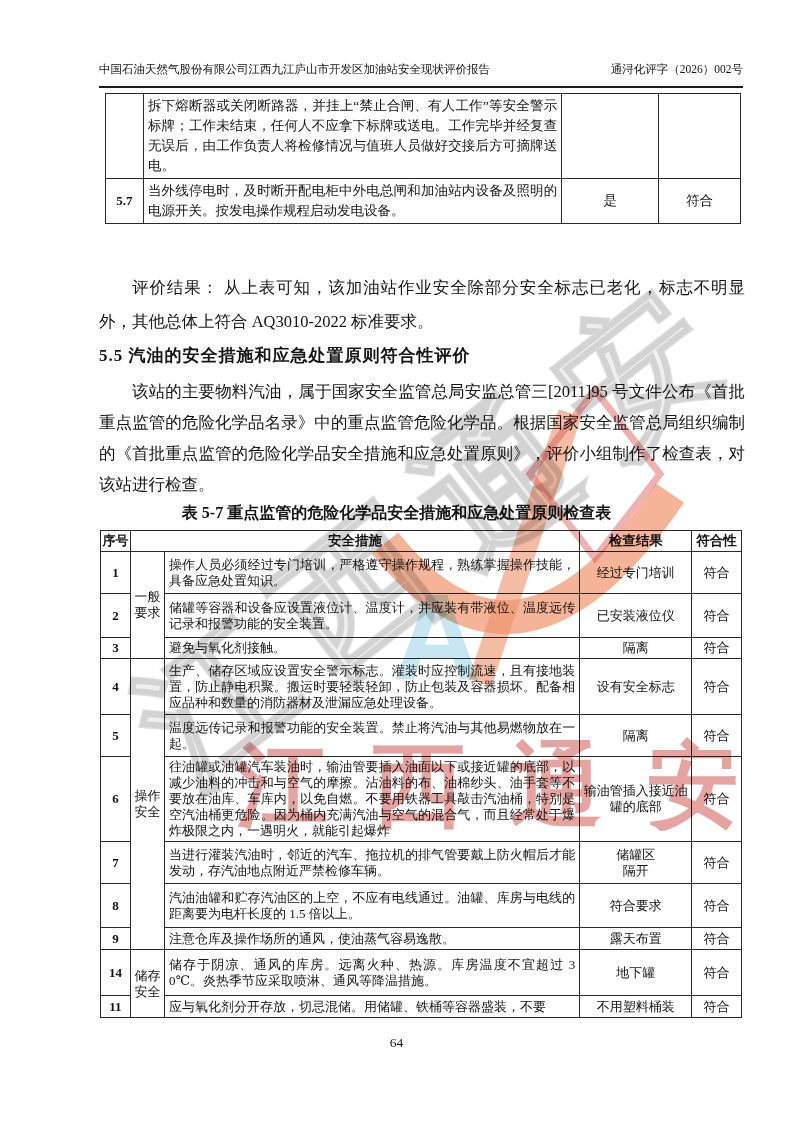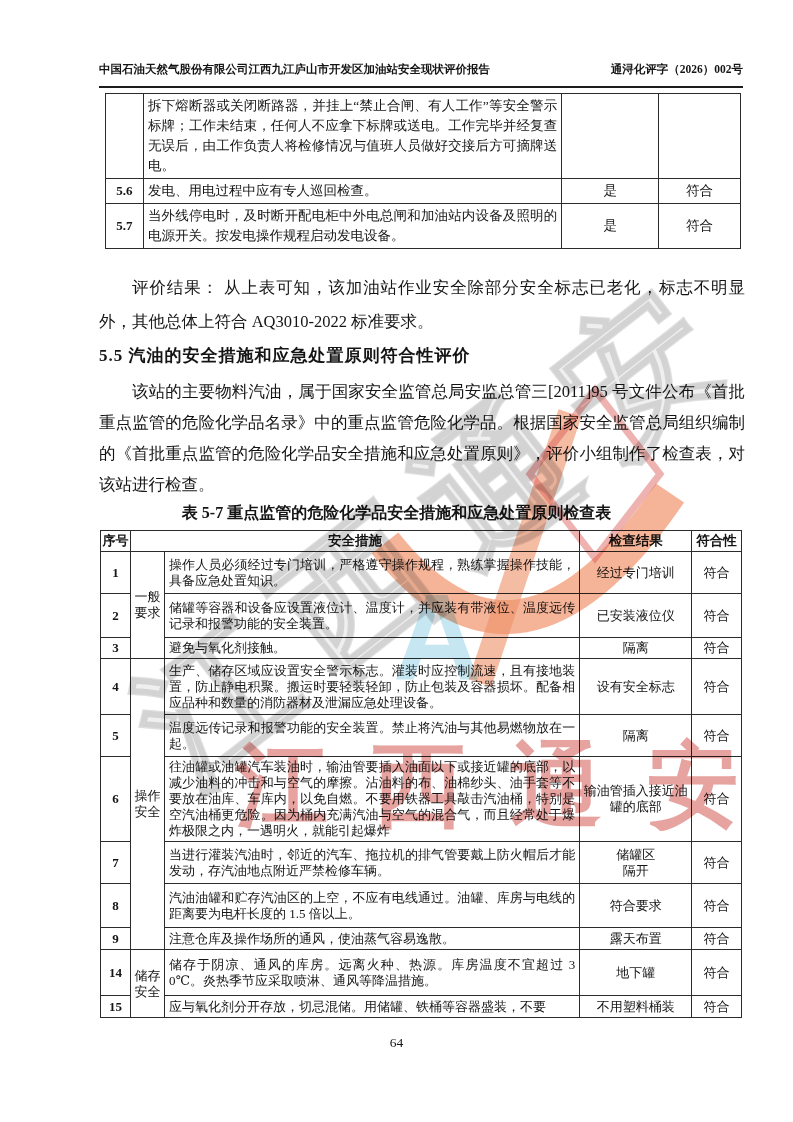--- a/index.html
+++ b/index.html
@@ -23,21 +23,21 @@
   }
   .wm-cyan {
     left:393px; top:568px; font-size:122px; font-weight:bold;
     font-family:"Liberation Sans","DejaVu Sans",sans-serif;
     color:rgba(128,202,226,0.45);
   }
   .wm-logo { left:355px; top:378px; width:350px; height:340px; }
   
   .header { position:absolute; left:99px; top:62px; width:644px; z-index:1;
     display:flex; justify-content:space-between; align-items:baseline;
-    font-size:11.5px; font-weight:bold; }
+    font-size:11.5px; font-weight:normal; }
   .header-rule { position:absolute; left:99px; top:86px; width:644px; border-top:2px solid #1c1c1c; z-index:1; }
   
   table { border-collapse:collapse; z-index:1; }
   td, th { border:1.4px solid #2b2b2b; vertical-align:middle; }
   .t1 { position:absolute; left:105px; top:93px; width:636px; font-size:13.5px; }
   .t1 .no   { width:38px;  text-align:center; font-weight:bold; font-size:13px; }
   .t1 .content { width:419px; line-height:20px; padding:2px 4px; text-align:justify; word-break:break-all;margin-top:44px; }
   .t1 .res  { width:97px;  text-align:center; }
   .t1 .comp { width:82px;  text-align:center; }
   .t1 .r-56 td { height:25px; }
@@ -80,26 +80,20 @@
   </div>
   <div class="header-rule"></div>
 
   <table class="t1">
     <tbody>
         <tr>
       <td class="no"></td>
       <td class="content">拆下熔断器或关闭断路器，并挂上“禁止合闸、有人工作”等安全警示标牌；工作未结束，任何人不应拿下标牌或送电。工作完毕并经复查无误后，由工作负责人将检修情况与值班人员做好交接后方可摘牌送电。</td>
       <td class="res"></td>
       <td class="comp"></td>
-    </tr>
-    <tr class="r-56">
-      <td class="no">5.6</td>
-      <td class="content">发电、用电过程中应有专人巡回检查。</td>
-      <td class="res">是</td>
-      <td class="comp">符合</td>
     </tr>
     <tr>
       <td class="no">5.7</td>
       <td class="content">当外线停电时，及时断开配电柜中外电总闸和加油站内设备及照明的电源开关。按发电操作规程启动发电设备。</td>
       <td class="res">是</td>
       <td class="comp">符合</td>
     </tr>
   </tbody>
     </table>
 
@@ -174,21 +168,21 @@
       <td class="comp">符合</td>
     </tr>
     <tr class="h46">
       <td class="no">14</td>
       <td class="grp" rowspan="2">储存安全</td>
       <td class="meas">储存于阴凉、通风的库房。远离火种、热源。库房温度不宜超过 30℃。炎热季节应采取喷淋、通风等降温措施。</td>
       <td class="res">地下罐</td>
       <td class="comp">符合</td>
     </tr>
     <tr class="h22">
-      <td class="no">15</td>
+      <td class="no">11</td>
       <td class="meas">应与氧化剂分开存放，切忌混储。用储罐、铁桶等容器盛装，不要</td>
       <td class="res">不用塑料桶装</td>
       <td class="comp">符合</td>
     </tr>
   </tbody>
     </table>
 
   <div class="pagenum">64</div>
 
 </div>

